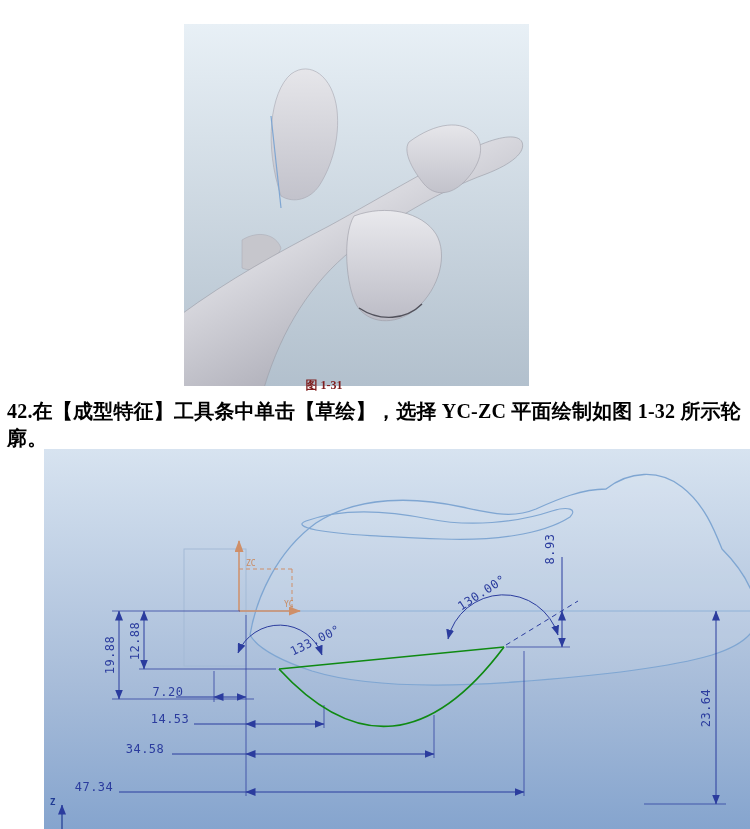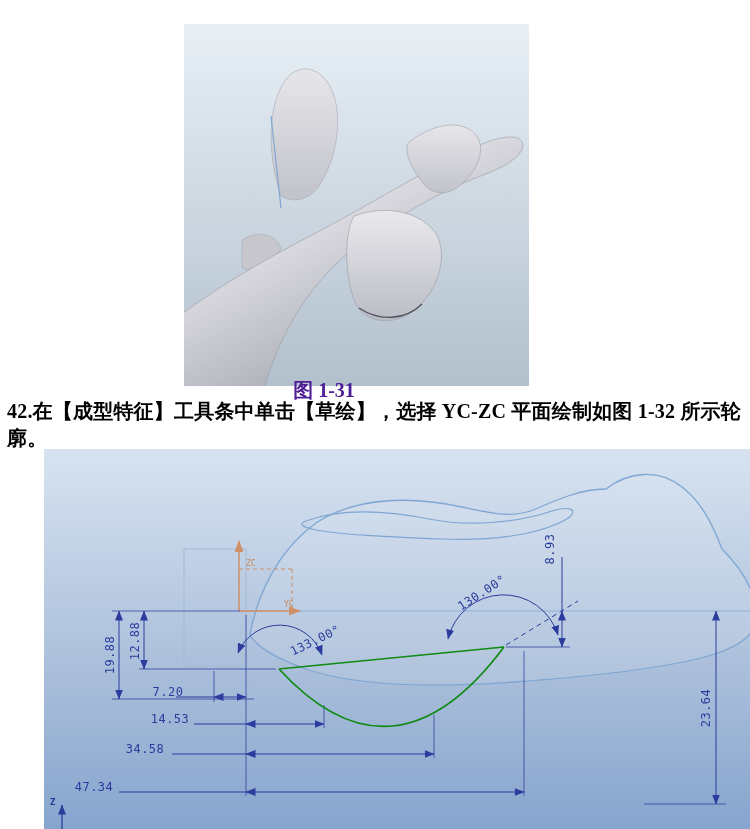--- a/index.html
+++ b/index.html
@@ -3,21 +3,21 @@
 <meta charset="utf-8">
 <style>
   html,body{margin:0;padding:0;background:#ffffff;}
   body{width:750px;height:829px;font-family:"Liberation Serif",serif;overflow:hidden;}
   .page{position:relative;width:750px;height:829px;background:#fff;}
   .fig{position:absolute;margin:0;padding:14px;}
   .fig svg{display:block;}
   .fig1{left:170px;top:10px;}
   .fig2{left:30px;top:435px;}
   .caption{position:absolute;top:377px;left:0;width:648px;text-align:center;
-           font-weight:bold;font-size:20px;color:#4c1d95;}
+           font-weight:bold;font-size:12px;color:#7f1d1d;}
   .step{position:absolute;top:398px;left:7px;width:740px;
         font-weight:bold;font-size:20px;color:#000;letter-spacing:.2px;}
   
   .plane{stroke:#7fa6d2;stroke-width:1.3;fill:rgba(255,255,255,0.10);}
   .planeln{stroke:#7fa6d2;stroke-width:1.2;fill:none;}
   .rectln{stroke:#a3bad6;stroke-width:1;fill:none;}
   .refln{stroke:#8fb2d8;stroke-width:1;fill:none;}
   .ext{stroke:#2b3c9e;stroke-width:.8;fill:none;opacity:.95;}
   .dimln{stroke:#2b3c9e;stroke-width:1;fill:none;}
   .dimdash{stroke:#2b3c9e;stroke-width:1;fill:none;stroke-dasharray:5 4;}

